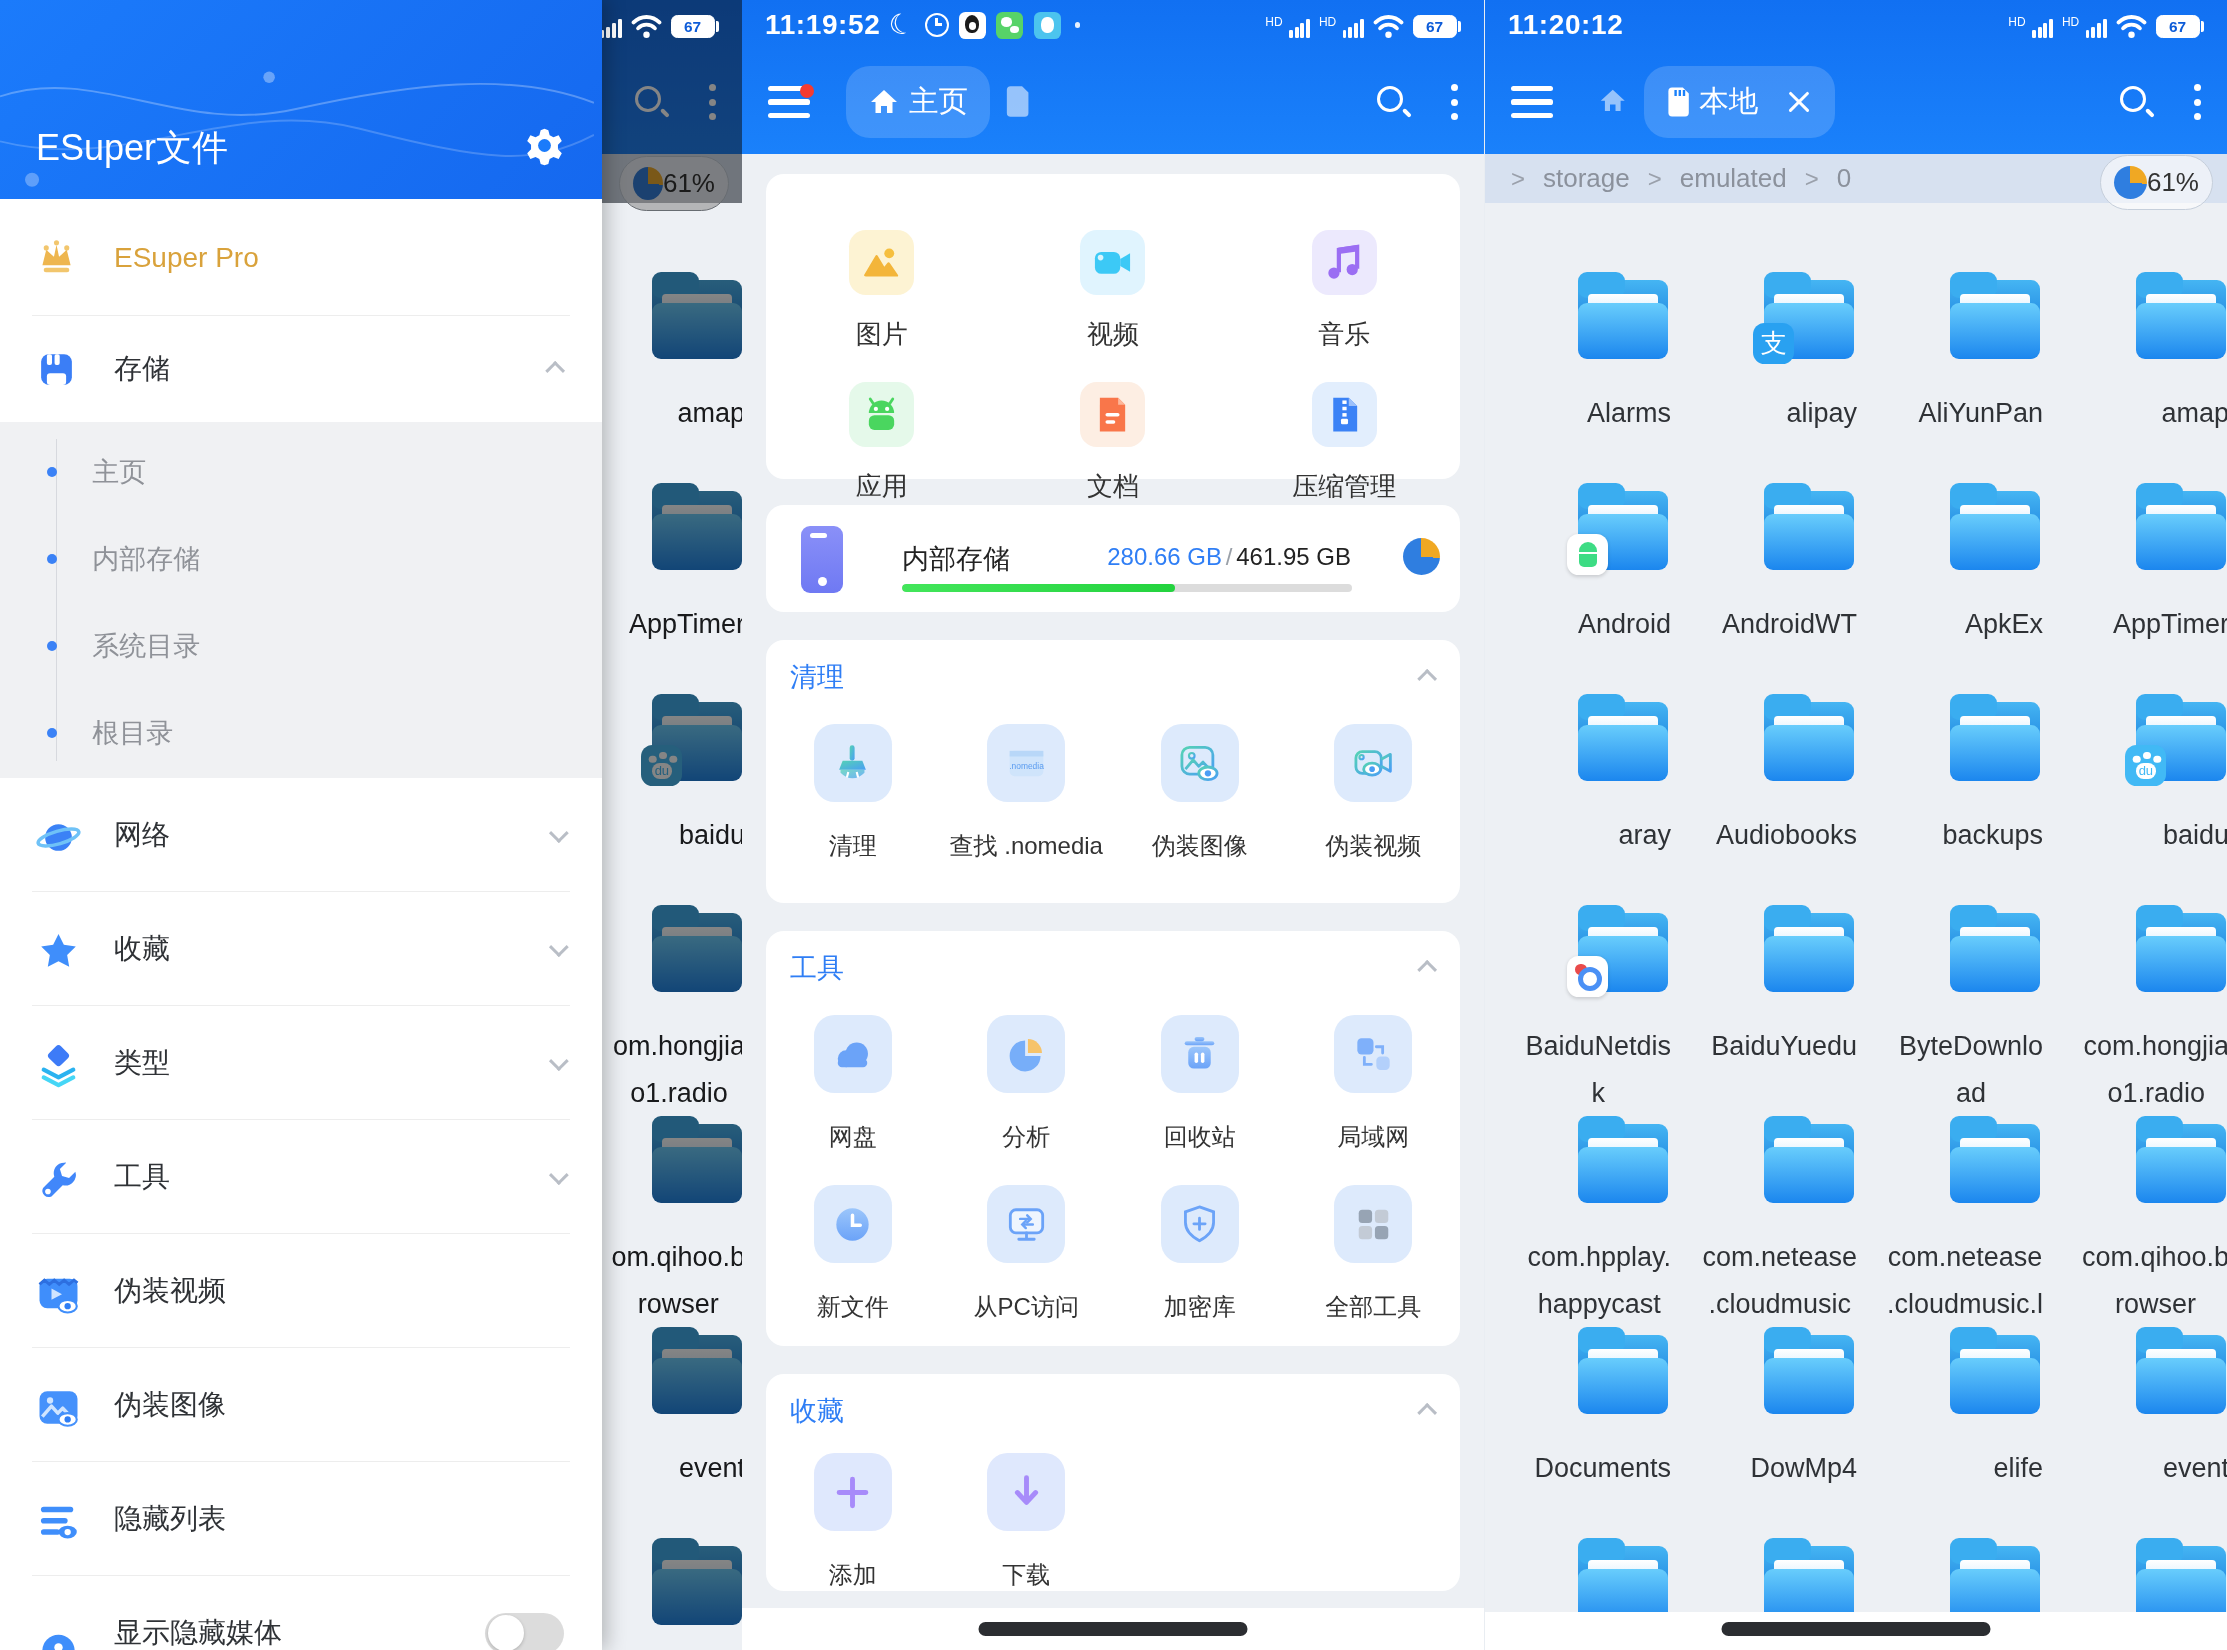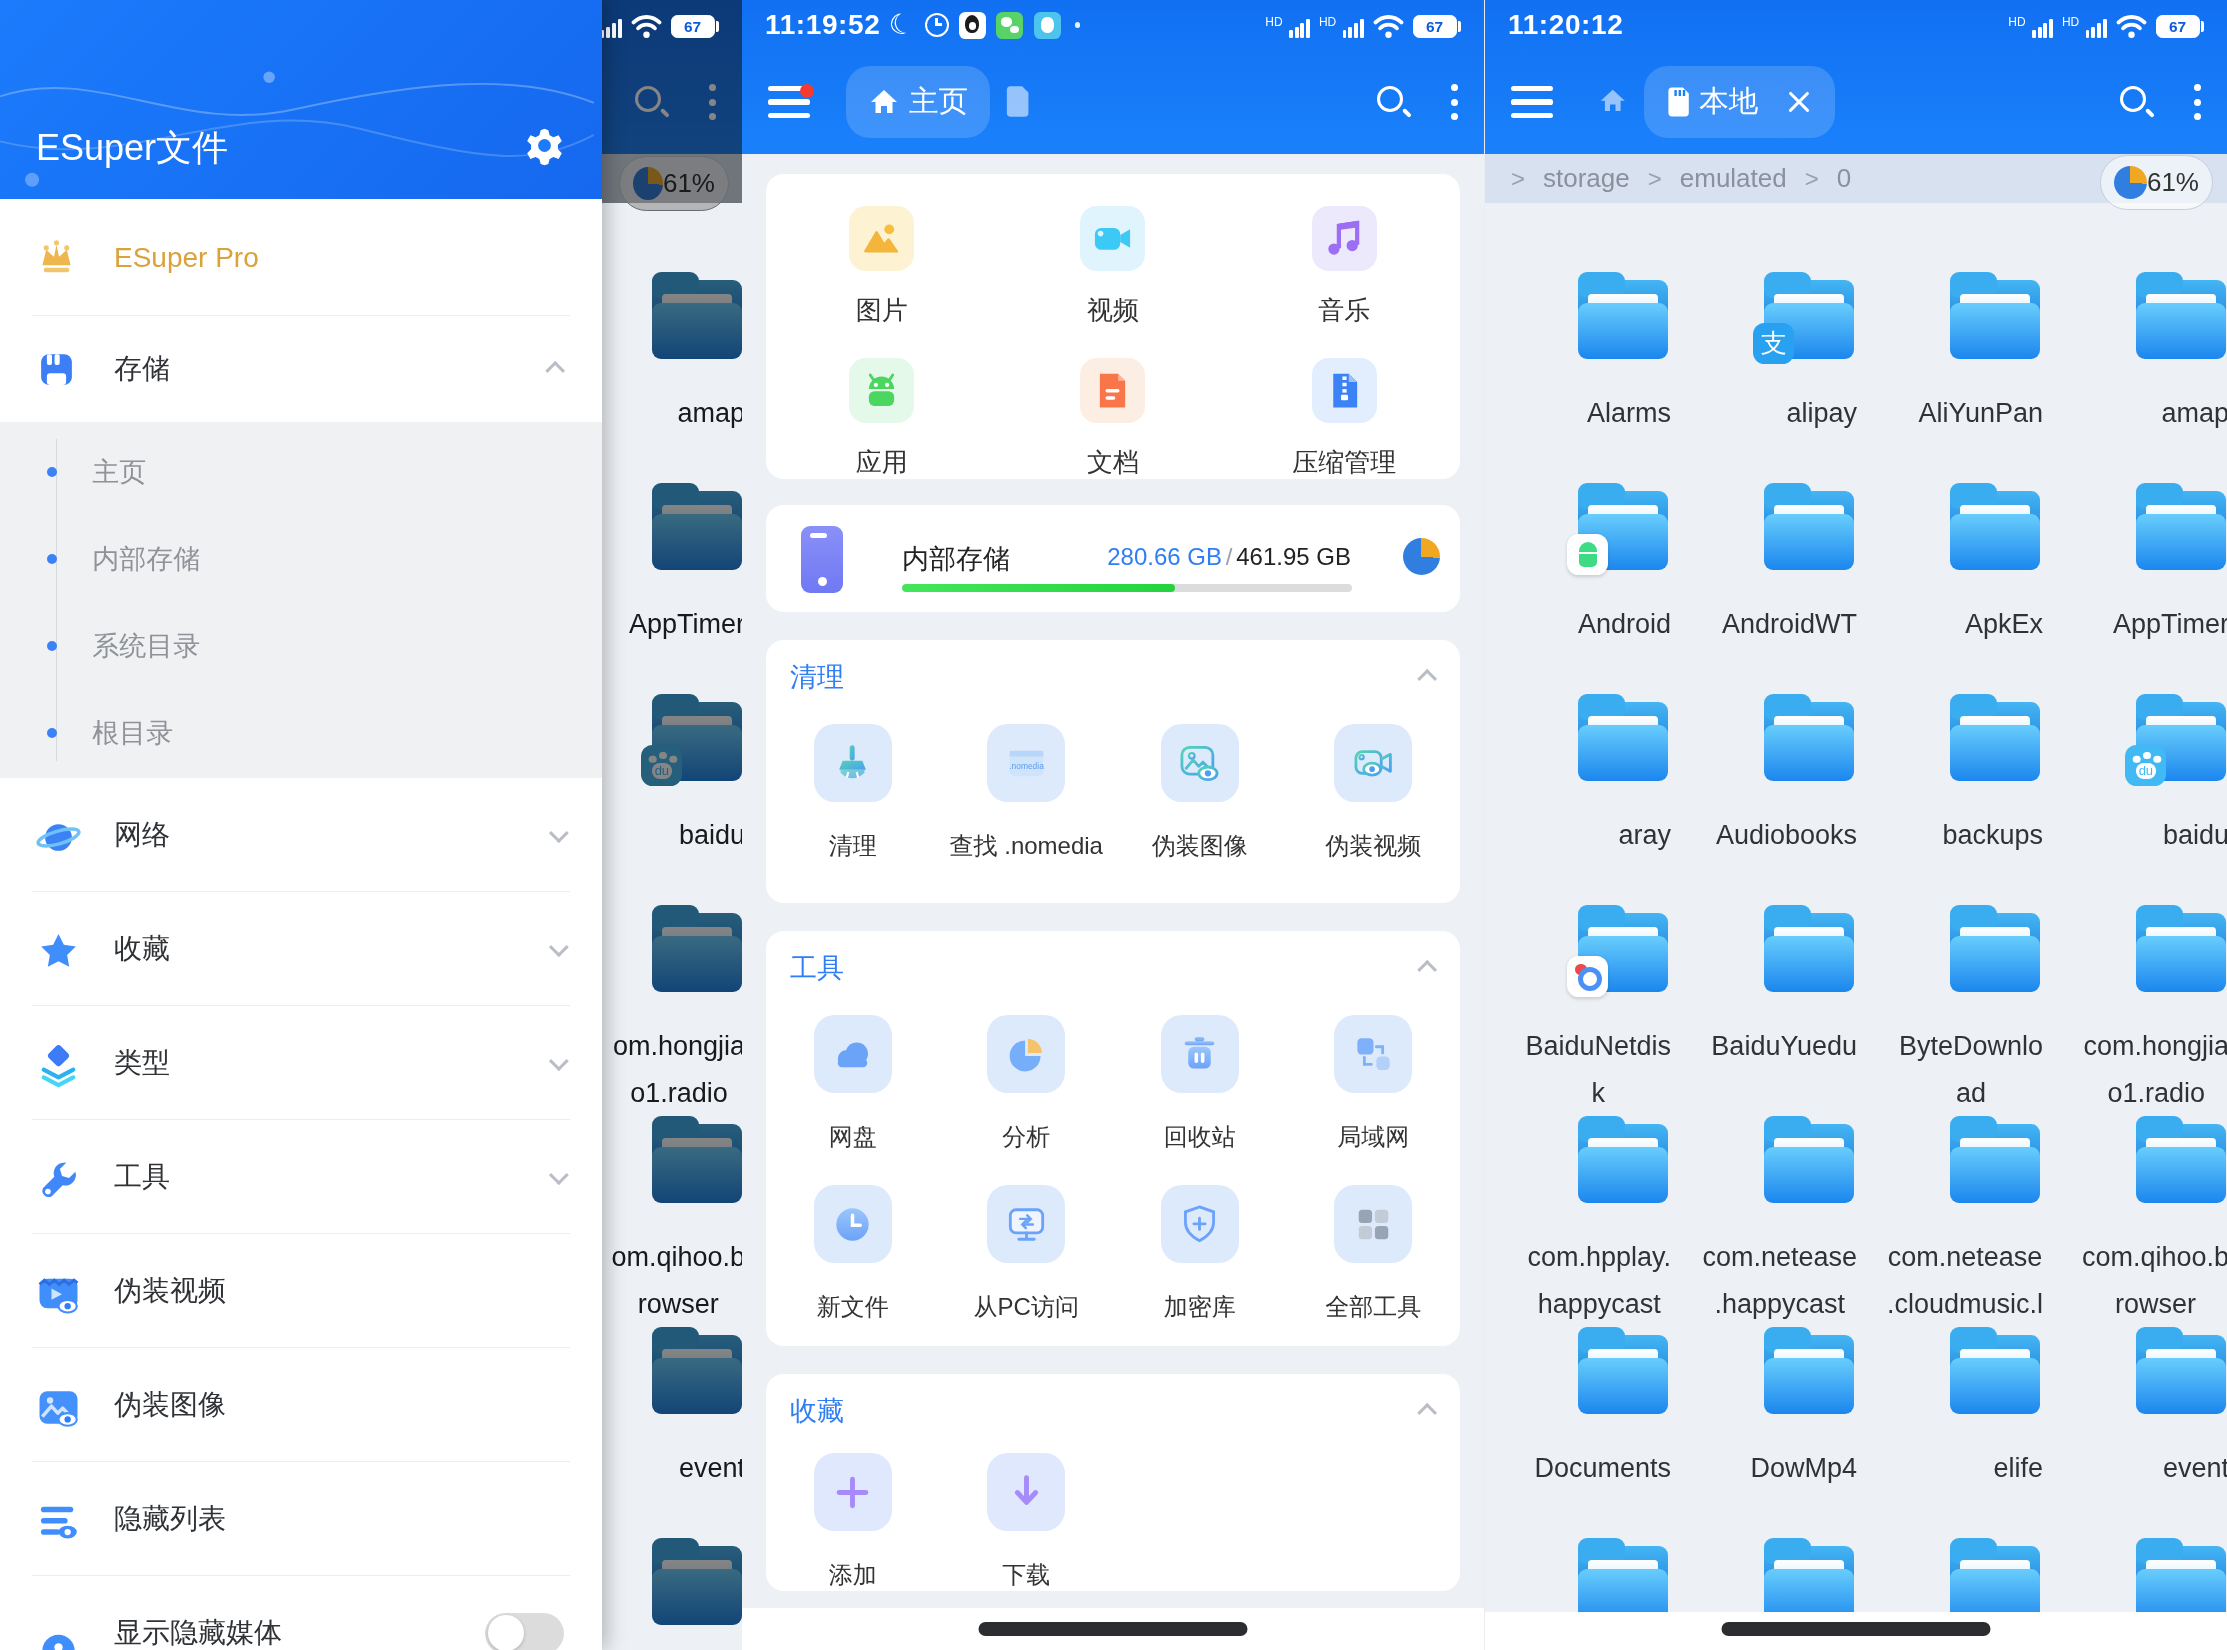--- a/index.html
+++ b/index.html
@@ -110,21 +110,21 @@
   .dsubrow{height:87px;display:flex;align-items:center;padding-left:47px}
   .dsubrow .bullet{width:10.3px;height:10.3px;border-radius:50%;background:#3b82f6;margin-right:35px;flex:0 0 auto;z-index:1}
   .dsubrow .slabel{font-size:27px;color:#8f9298}
   .drowlist .drow{height:114px}
   .toggle{position:relative;margin-left:auto;width:79px;height:41px;border-radius:20.5px;background:#dcdcdc;flex:0 0 auto}
   .toggle .knob{position:absolute;left:2.6px;top:2.6px;width:36px;height:36px;border-radius:50%;background:#fff;box-shadow:0 1.3px 3.8px rgba(0,0,0,.2)}
 
   
   .content{position:absolute;top:154px;left:0;right:0;bottom:0;background:#edf0f4;z-index:3}
   .card{background:#fff;border-radius:18px;margin:0 24px;position:relative}
-  .catcard{margin-top:20px;height:305px;padding-top:32px;display:flex;flex-wrap:wrap}
+  .catcard{margin-top:20px;height:305px;padding-top:56px;display:flex;flex-wrap:wrap}
   .cat{width:33.33%;display:flex;flex-direction:column;align-items:center;margin-bottom:29.5px}
   .cat .cbox{width:65px;height:65px;border-radius:16.7px;display:flex;align-items:center;justify-content:center;margin-bottom:22px}
   .cat .clabel{font-size:26px;color:#333}
   .storcard{margin-top:26px;height:107px}
   .phoneic{position:absolute;left:35px;top:20.5px;width:42px;height:67px;border-radius:9px;background:linear-gradient(180deg,#8a90f8,#6f79f3)}
   .phoneic:before{content:"";position:absolute;left:9px;top:7.7px;width:16.7px;height:5.1px;border-radius:2.6px;background:#fff}
   .phoneic:after{content:"";position:absolute;left:16.7px;bottom:6.4px;width:9px;height:9px;border-radius:50%;background:#fff}
   .stitle{position:absolute;left:136px;top:36px;font-size:27px;color:#222}
   .svals{position:absolute;right:109px;top:38px;font-size:24px;color:#222}
   .svals .used{color:#2f7ef5}
@@ -1123,21 +1123,21 @@
   </div>
 
   <div class="fcell">
     <div class="folder">
       <div class="f-back"></div>
             <div class="f-paper"></div>
             <div class="f-front"></div>
     </div>
     <div class="flabel">
             <div>com.netease</div>
-            <div>.happycast</div>
+            <div>.cloudmusic</div>
           </div>
   </div>
 
   <div class="fcell">
     <div class="folder">
       <div class="f-back"></div>
             <div class="f-paper"></div>
             <div class="f-front"></div>
     </div>
     <div class="flabel">

